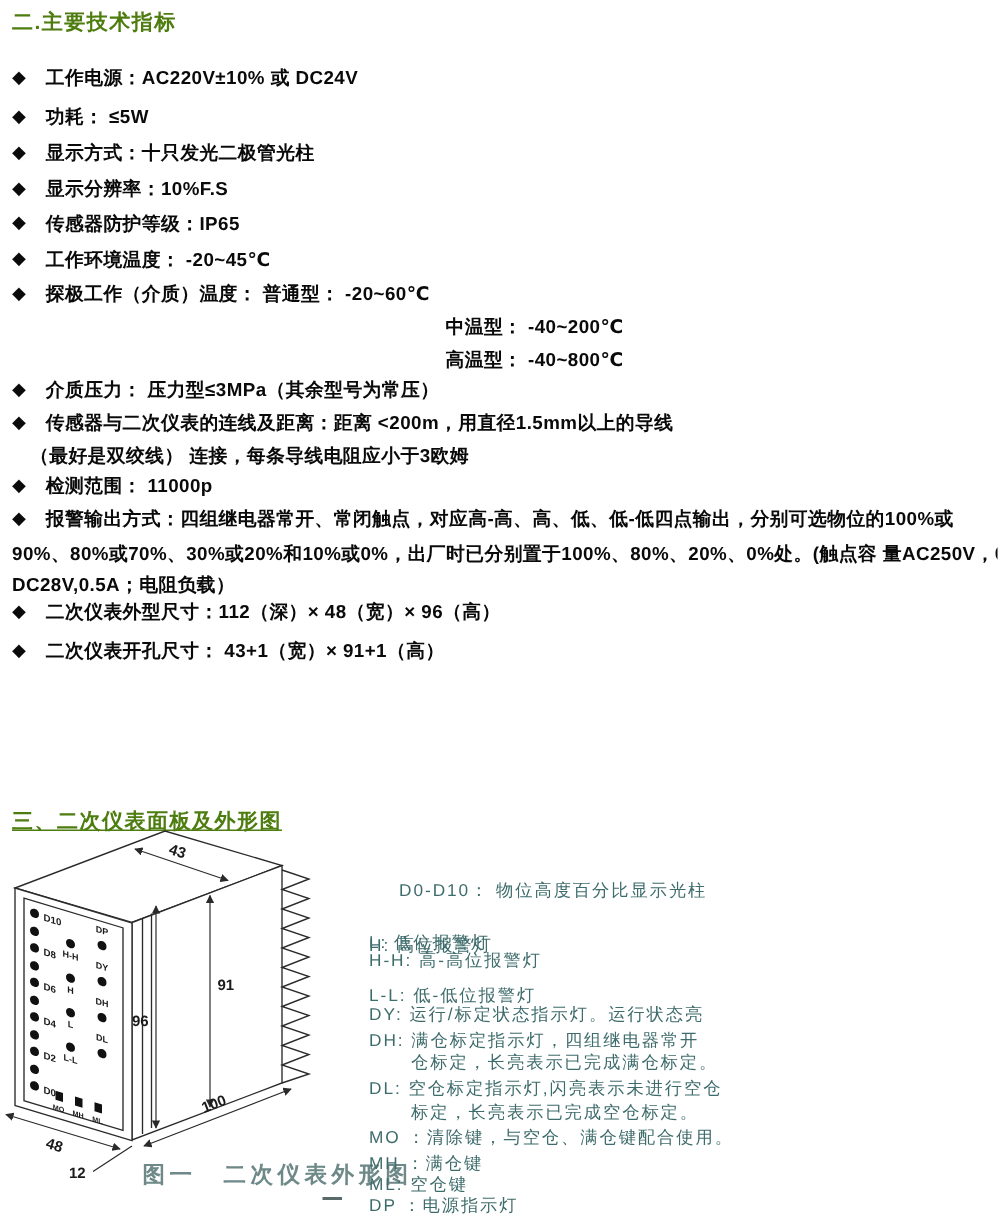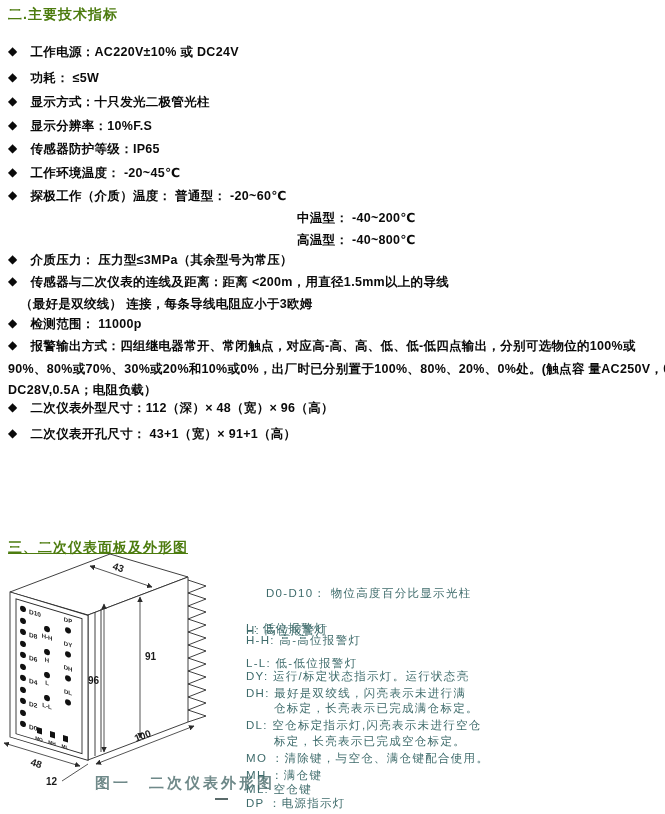--- a/index.html
+++ b/index.html
@@ -164,21 +164,21 @@
 <div id="figure-caption">图一　二次仪表外形图</div>
 <div id="stray-dash"></div>
 
 <div id="legend">
     <div class="legend-line" style="top: 586px; left: 246px; margin-left: 20px;">D0-D10： 物位高度百分比显示光柱</div>
     <div class="legend-line" style="top: 605px; left: 246px; margin-top: 28px;">H-H: 高-高位报警灯</div>
     <div class="legend-line" style="top: 623px; left: 246px;">H: 高位报警灯</div>
     <div class="legend-line" style="top: 621px; left: 246px;">L: 低位报警灯</div>
     <div class="legend-line" style="top: 656px; left: 246px;">L-L: 低-低位报警灯</div>
     <div class="legend-line" style="top: 669px; left: 246px;">DY: 运行/标定状态指示灯。运行状态亮</div>
-    <div class="legend-line" style="top: 686px; left: 246px;">DH: 最好是双绞线，闪亮表示未进行满</div>
+    <div class="legend-line" style="top: 686px; left: 246px;">DH: 满仓标定指示灯，四组继电器常开</div>
     <div class="legend-line" style="top: 701px; left: 274px;">仓标定，长亮表示已完成满仓标定。</div>
     <div class="legend-line" style="top: 718px; left: 246px;">DL: 空仓标定指示灯,闪亮表示未进行空仓</div>
     <div class="legend-line" style="top: 734px; left: 274px;">标定，长亮表示已完成空仓标定。</div>
     <div class="legend-line" style="top: 751px; left: 246px;">MO ：清除键，与空仓、满仓键配合使用。</div>
     <div class="legend-line" style="top: 768px; left: 246px;">MH ：满仓键</div>
     <div class="legend-line" style="top: 782px; left: 246px;">ML: 空仓键</div>
     <div class="legend-line" style="top: 796px; left: 246px;">DP ：电源指示灯</div>
   </div>
 
 </body></html>

